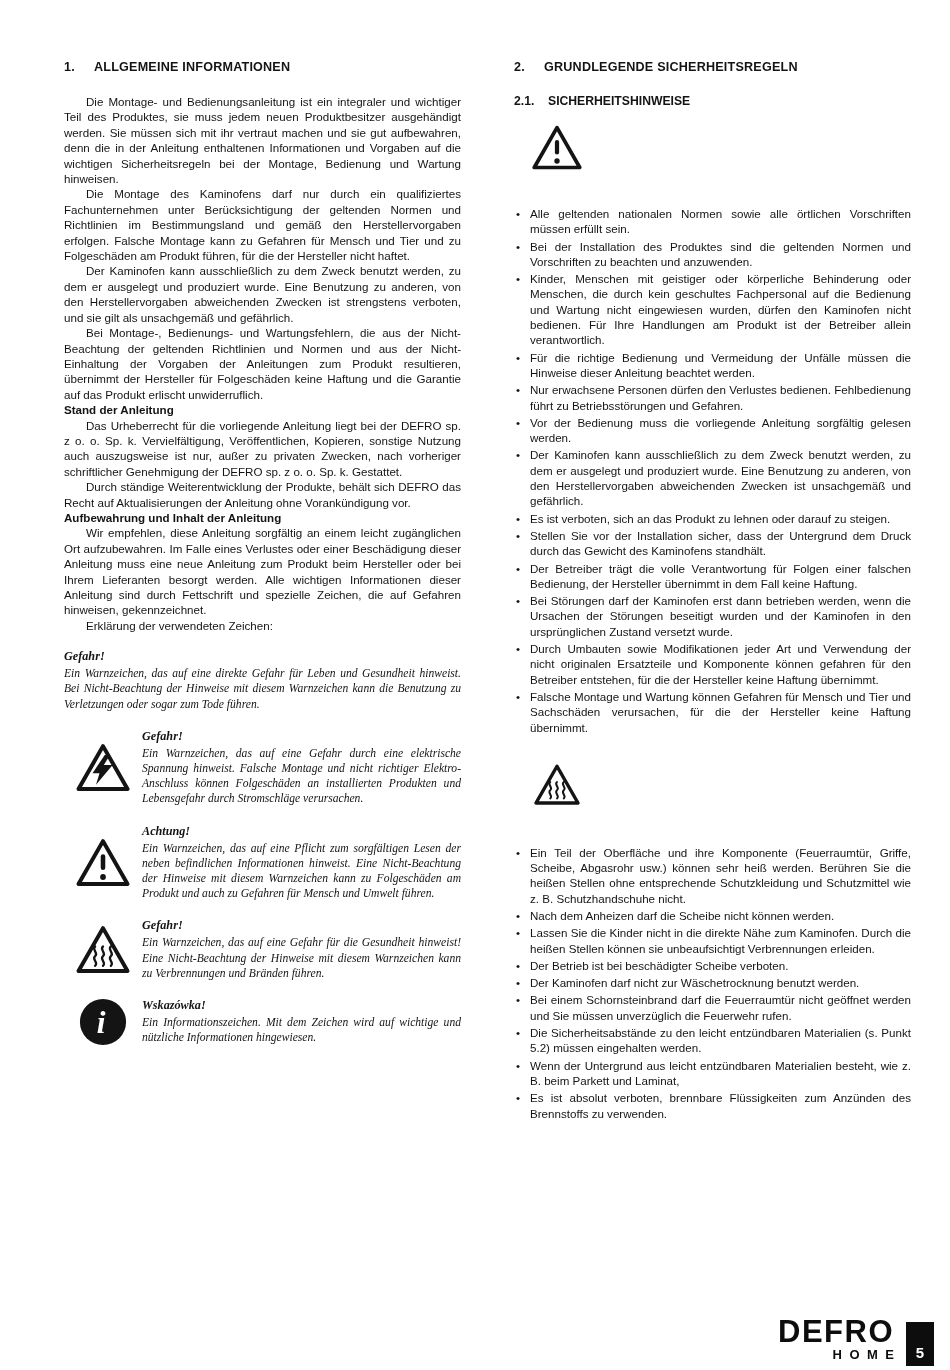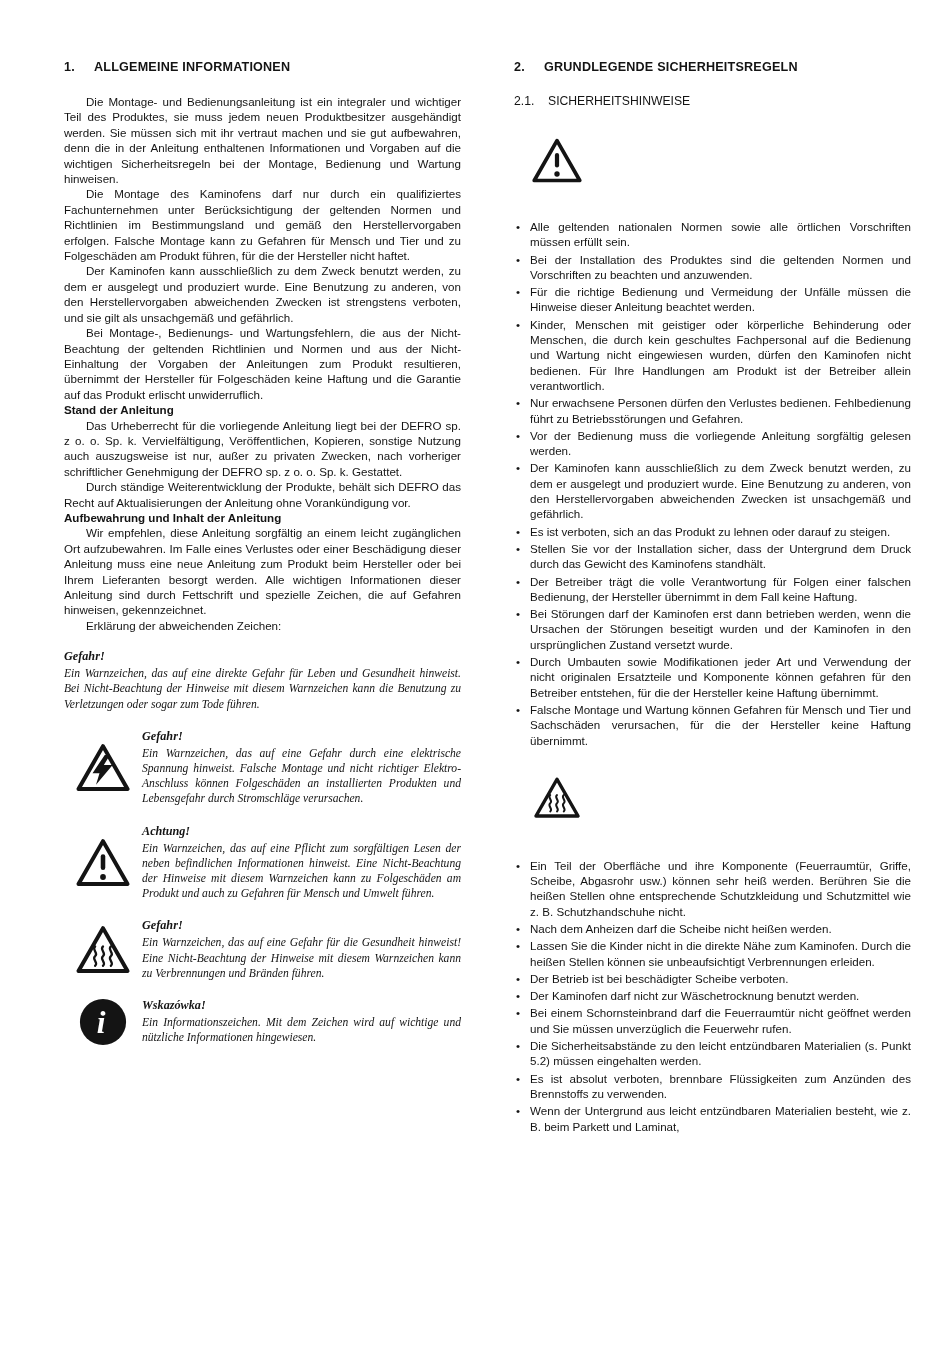--- a/index.html
+++ b/index.html
@@ -11,21 +11,21 @@
     position:relative;
     overflow:hidden;
   }
   .page { position:absolute; inset:0; }
   .col { position:absolute; top:60px; width:397px; }
   .col-left  { left:64px; }
   .col-right { left:514px; }
 
   .h1 { display:flex; font-size:12.6px; font-weight:bold; letter-spacing:.2px; margin-bottom:20px; }
   .h1 .hnum { width:30px; flex:0 0 30px; }
-  .h2 { display:flex; font-size:12.2px; font-weight:normal; margin-bottom:25px; }
+  .h2 { display:flex; font-size:12.2px; font-weight:bold; margin-bottom:12px; }
   .h2 .hnum { width:34px; flex:0 0 34px; }
 
   .para {
     font-size:11.6px; line-height:15.4px; text-align:justify; text-indent:22px;
   }
   .subhead { font-size:11.6px; line-height:15.4px; font-weight:bold; }
 
   
   .symbols { margin-top:16px; }
   .sym-row { display:flex; margin-bottom:17px; }
@@ -70,21 +70,21 @@
     <div>
         <p class="para">Die Montage- und Bedienungsanleitung ist ein integraler und wichtiger Teil des Produktes, sie muss jedem neuen Produktbesitzer ausgehändigt werden. Sie müssen sich mit ihr vertraut machen und sie gut aufbewahren, denn die in der Anleitung enthaltenen Informationen und Vorgaben auf die wichtigen Sicherheitsregeln bei der Montage, Bedienung und Wartung hinweisen.</p>
         <p class="para">Die Montage des Kaminofens darf nur durch ein qualifiziertes Fachunternehmen unter Berücksichtigung der geltenden Normen und Richtlinien im Bestimmungsland und gemäß den Herstellervorgaben erfolgen. Falsche Montage kann zu Gefahren für Mensch und Tier und zu Folgeschäden am Produkt führen, für die der Hersteller nicht haftet.</p>
         <p class="para">Der Kaminofen kann ausschließlich zu dem Zweck benutzt werden, zu dem er ausgelegt und produziert wurde. Eine Benutzung zu anderen, von den Herstellervorgaben abweichenden Zwecken ist strengstens verboten, und sie gilt als unsachgemäß und gefährlich.</p>
         <p class="para">Bei Montage-, Bedienungs- und Wartungsfehlern, die aus der Nicht-Beachtung der geltenden Richtlinien und Normen und aus der Nicht-Einhaltung der Vorgaben der Anleitungen zum Produkt resultieren, übernimmt der Hersteller für Folgeschäden keine Haftung und die Garantie auf das Produkt erlischt unwiderruflich.</p>
         <p class="subhead">Stand der Anleitung</p>
         <p class="para">Das Urheberrecht für die vorliegende Anleitung liegt bei der DEFRO sp. z o. o. Sp. k. Vervielfältigung, Veröffentlichen, Kopieren, sonstige Nutzung auch auszugsweise ist nur, außer zu privaten Zwecken, nach vorheriger schriftlicher Genehmigung der DEFRO sp. z o. o. Sp. k. Gestattet.</p>
         <p class="para">Durch ständige Weiterentwicklung der Produkte, behält sich DEFRO das Recht auf Aktualisierungen der Anleitung ohne Vorankündigung vor.</p>
         <p class="subhead">Aufbewahrung und Inhalt der Anleitung</p>
         <p class="para">Wir empfehlen, diese Anleitung sorgfältig an einem leicht zugänglichen Ort aufzubewahren. Im Falle eines Verlustes oder einer Beschädigung dieser Anleitung muss eine neue Anleitung zum Produkt beim Hersteller oder bei Ihrem Lieferanten besorgt werden. Alle wichtigen Informationen dieser Anleitung sind durch Fettschrift und spezielle Zeichen, die auf Gefahren hinweisen, gekennzeichnet.</p>
-        <p class="para">Erklärung der abweichenden Zeichen:</p>
+        <p class="para">Erklärung der verwendeten Zeichen:</p>
       </div>
 
     <div class="symbols">
 
       <div class="sym-row">
         <div class="sym-body">
           <div class="sym-title">Gefahr!</div>
           <div class="sym-desc">Ein Warnzeichen, das auf eine direkte Gefahr für Leben und Gesundheit hinweist. Bei Nicht-Beachtung der Hinweise mit diesem Warnzeichen kann die Benutzung zu Verletzungen oder sogar zum Tode führen.</div>
         </div>
       </div>
@@ -161,22 +161,22 @@
       <div class="group-icon">
         <svg width="52" height="48" viewBox="0 0 64 58" aria-hidden="true">
           <path d="M32 4 L60 53 L4 53 Z" fill="#ffffff" stroke="#141414" stroke-width="4.6" stroke-linejoin="round"></path>
           <rect x="29.4" y="19" width="5.2" height="18" rx="2.6" fill="#141414"></rect>
           <circle cx="32" cy="45" r="3.3" fill="#141414"></circle>
         </svg>
       </div>
       <ul class="bullets">
           <li>Alle geltenden nationalen Normen sowie alle örtlichen Vorschriften müssen erfüllt sein.</li>
           <li>Bei der Installation des Produktes sind die geltenden Normen und Vorschriften zu beachten und anzuwenden.</li>
+          <li>Kinder, Menschen mit geistiger oder körperliche Behinderung oder Menschen, die durch kein geschultes Fachpersonal auf die Bedienung und Wartung nicht eingewiesen wurden, dürfen den Kaminofen nicht bedienen. Für Ihre Handlungen am Produkt ist der Betreiber allein verantwortlich.</li>
           <li>Für die richtige Bedienung und Vermeidung der Unfälle müssen die Hinweise dieser Anleitung beachtet werden.</li>
-          <li>Kinder, Menschen mit geistiger oder körperliche Behinderung oder Menschen, die durch kein geschultes Fachpersonal auf die Bedienung und Wartung nicht eingewiesen wurden, dürfen den Kaminofen nicht bedienen. Für Ihre Handlungen am Produkt ist der Betreiber allein verantwortlich.</li>
           <li>Nur erwachsene Personen dürfen den Verlustes bedienen. Fehlbedienung führt zu Betriebsstörungen und Gefahren.</li>
           <li>Vor der Bedienung muss die vorliegende Anleitung sorgfältig gelesen werden.</li>
           <li>Der Kaminofen kann ausschließlich zu dem Zweck benutzt werden, zu dem er ausgelegt und produziert wurde. Eine Benutzung zu anderen, von den Herstellervorgaben abweichenden Zwecken ist unsachgemäß und gefährlich.</li>
           <li>Es ist verboten, sich an das Produkt zu lehnen oder darauf zu steigen.</li>
           <li>Stellen Sie vor der Installation sicher, dass der Untergrund dem Druck durch das Gewicht des Kaminofens standhält.</li>
           <li>Der Betreiber trägt die volle Verantwortung für Folgen einer falschen Bedienung, der Hersteller übernimmt in dem Fall keine Haftung.</li>
           <li>Bei Störungen darf der Kaminofen erst dann betrieben werden, wenn die Ursachen der Störungen beseitigt wurden und der Kaminofen in den ursprünglichen Zustand versetzt wurde.</li>
           <li>Durch Umbauten sowie Modifikationen jeder Art und Verwendung der nicht originalen Ersatzteile und Komponente können gefahren für den Betreiber entstehen, für die der Hersteller keine Haftung übernimmt.</li>
           <li>Falsche Montage und Wartung können Gefahren für Mensch und Tier und Sachschäden verursachen, für die der Hersteller keine Haftung übernimmt.</li>
         </ul>
@@ -186,26 +186,35 @@
       <div class="group-icon">
         <svg width="48" height="44" viewBox="0 0 64 58" aria-hidden="true">
           <path d="M32 4 L60 53 L4 53 Z" fill="#ffffff" stroke="#141414" stroke-width="4.6" stroke-linejoin="round"></path>
           <path d="M23 47 c4.5 -3.5 -4.5 -7.5 0 -11 c4.5 -3.5 -4.5 -7.5 0 -11" stroke="#141414" stroke-width="2.6" fill="none" stroke-linecap="round"></path>
           <path d="M32 47 c4.5 -3.5 -4.5 -7.5 0 -11 c4.5 -3.5 -4.5 -7.5 0 -11" stroke="#141414" stroke-width="2.6" fill="none" stroke-linecap="round"></path>
           <path d="M41 47 c4.5 -3.5 -4.5 -7.5 0 -11 c4.5 -3.5 -4.5 -7.5 0 -11" stroke="#141414" stroke-width="2.6" fill="none" stroke-linecap="round"></path>
         </svg>
       </div>
       <ul class="bullets">
           <li>Ein Teil der Oberfläche und ihre Komponente (Feuerraumtür, Griffe, Scheibe, Abgasrohr usw.) können sehr heiß werden. Berühren Sie die heißen Stellen ohne entsprechende Schutzkleidung und Schutzmittel wie z. B. Schutzhandschuhe nicht.</li>
-          <li>Nach dem Anheizen darf die Scheibe nicht heißen werden.</li>
+          <li>Nach dem Anheizen darf die Scheibe nicht können werden.</li>
           <li>Lassen Sie die Kinder nicht in die direkte Nähe zum Kaminofen. Durch die heißen Stellen können sie unbeaufsichtigt Verbrennungen erleiden.</li>
           <li>Der Betrieb ist bei beschädigter Scheibe verboten.</li>
           <li>Der Kaminofen darf nicht zur Wäschetrocknung benutzt werden.</li>
           <li>Bei einem Schornsteinbrand darf die Feuerraumtür nicht geöffnet werden und Sie müssen unverzüglich die Feuerwehr rufen.</li>
           <li>Die Sicherheitsabstände zu den leicht entzündbaren Materialien (s. Punkt 5.2) müssen eingehalten werden.</li>
+          <li>Wenn der Untergrund aus leicht entzündbaren Materialien besteht, wie z. B. beim Parkett und Laminat,</li>
           <li>Es ist absolut verboten, brennbare Flüssigkeiten zum Anzünden des Brennstoffs zu verwenden.</li>
-          <li>Wenn der Untergrund aus leicht entzündbaren Materialien besteht, wie z. B. beim Parkett und Laminat,</li>
         </ul>
     </div>
   </div>
 
+  <div class="footer">
+    <div class="brand">
+      <div class="brand-defro">DEFRO</div>
+      <div class="brand-home">HOME</div>
+    </div>
+    <div class="pagenum">
+      <span>5</span>
+    </div>
+  </div>
 
 </div>
 
 </body></html>

